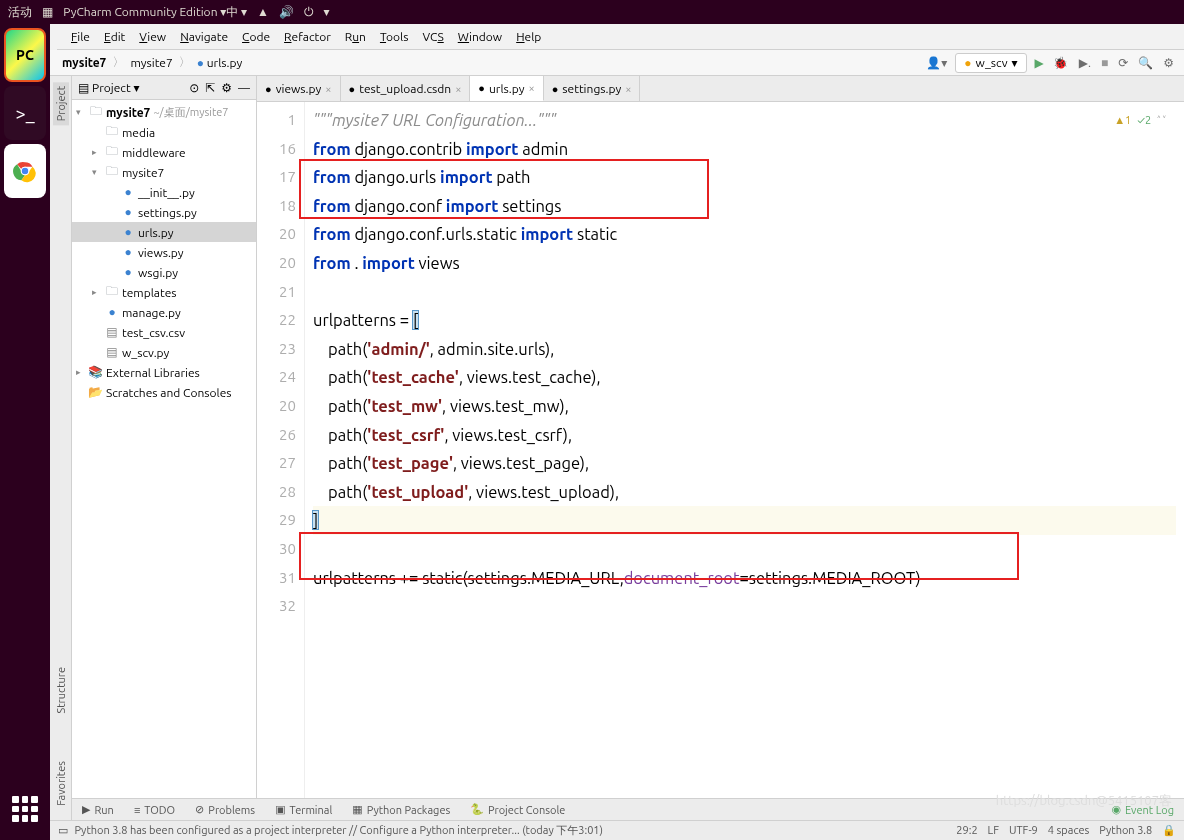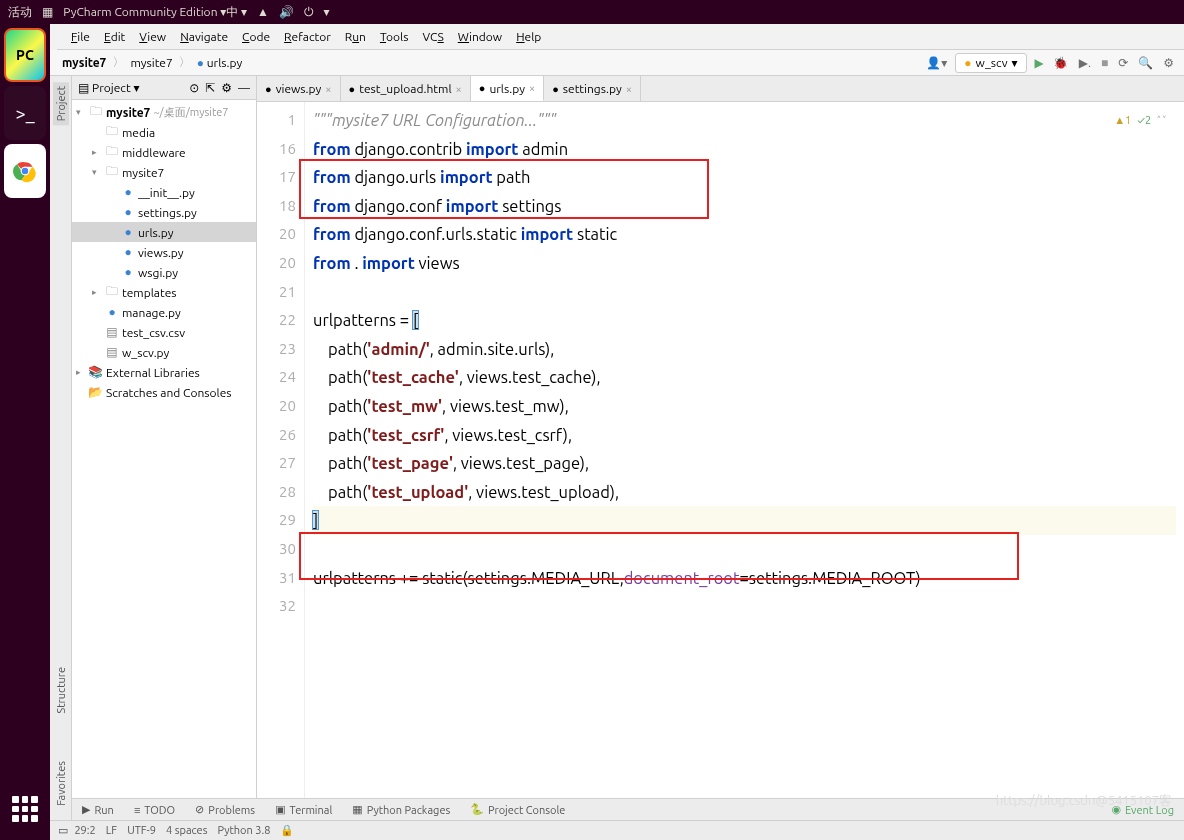--- a/index.html
+++ b/index.html
@@ -270,21 +270,21 @@
 
     <div class="editor-area">
       <div class="tabs" id="tabs">
           <div class="tab-item">
             <span class="ficon pyfile">●</span>
             <span>views.py</span>
             <span class="close">×</span>
           </div>
           <div class="tab-item">
             <span class="ficon htmlfile">●</span>
-            <span>test_upload.html</span>
+            <span>test_upload.csdn</span>
             <span class="close">×</span>
           </div>
           <div class="tab-item active">
             <span class="ficon pyfile">●</span>
             <span>urls.py</span>
             <span class="close">×</span>
           </div>
           <div class="tab-item">
             <span class="ficon pyfile">●</span>
             <span>settings.py</span>
@@ -350,20 +350,21 @@
   <span class="btab">⊘ <span>Problems</span></span>
   <span class="btab">▣ <span>Terminal</span></span>
   <span class="btab">▦ <span>Python Packages</span></span>
   <span class="btab">🐍 <span>Project Console</span></span>
   <span class="spacer"></span>
   <span class="btab event-log">◉ <span>Event Log</span></span>
 </div>
 
 <div class="statusbar">
   <span style="margin-right:6px">▭</span>
+  <span class="msg">Python 3.8 has been configured as a project interpreter // Configure a Python interpreter... (today 下午3:01)</span>
   <span class="meta">
     <span>29:2</span>
     <span>LF</span>
     <span>UTF-9</span>
     <span>4 spaces</span>
     <span>Python 3.8</span>
     <span>🔒</span>
   </span>
 </div>
 

